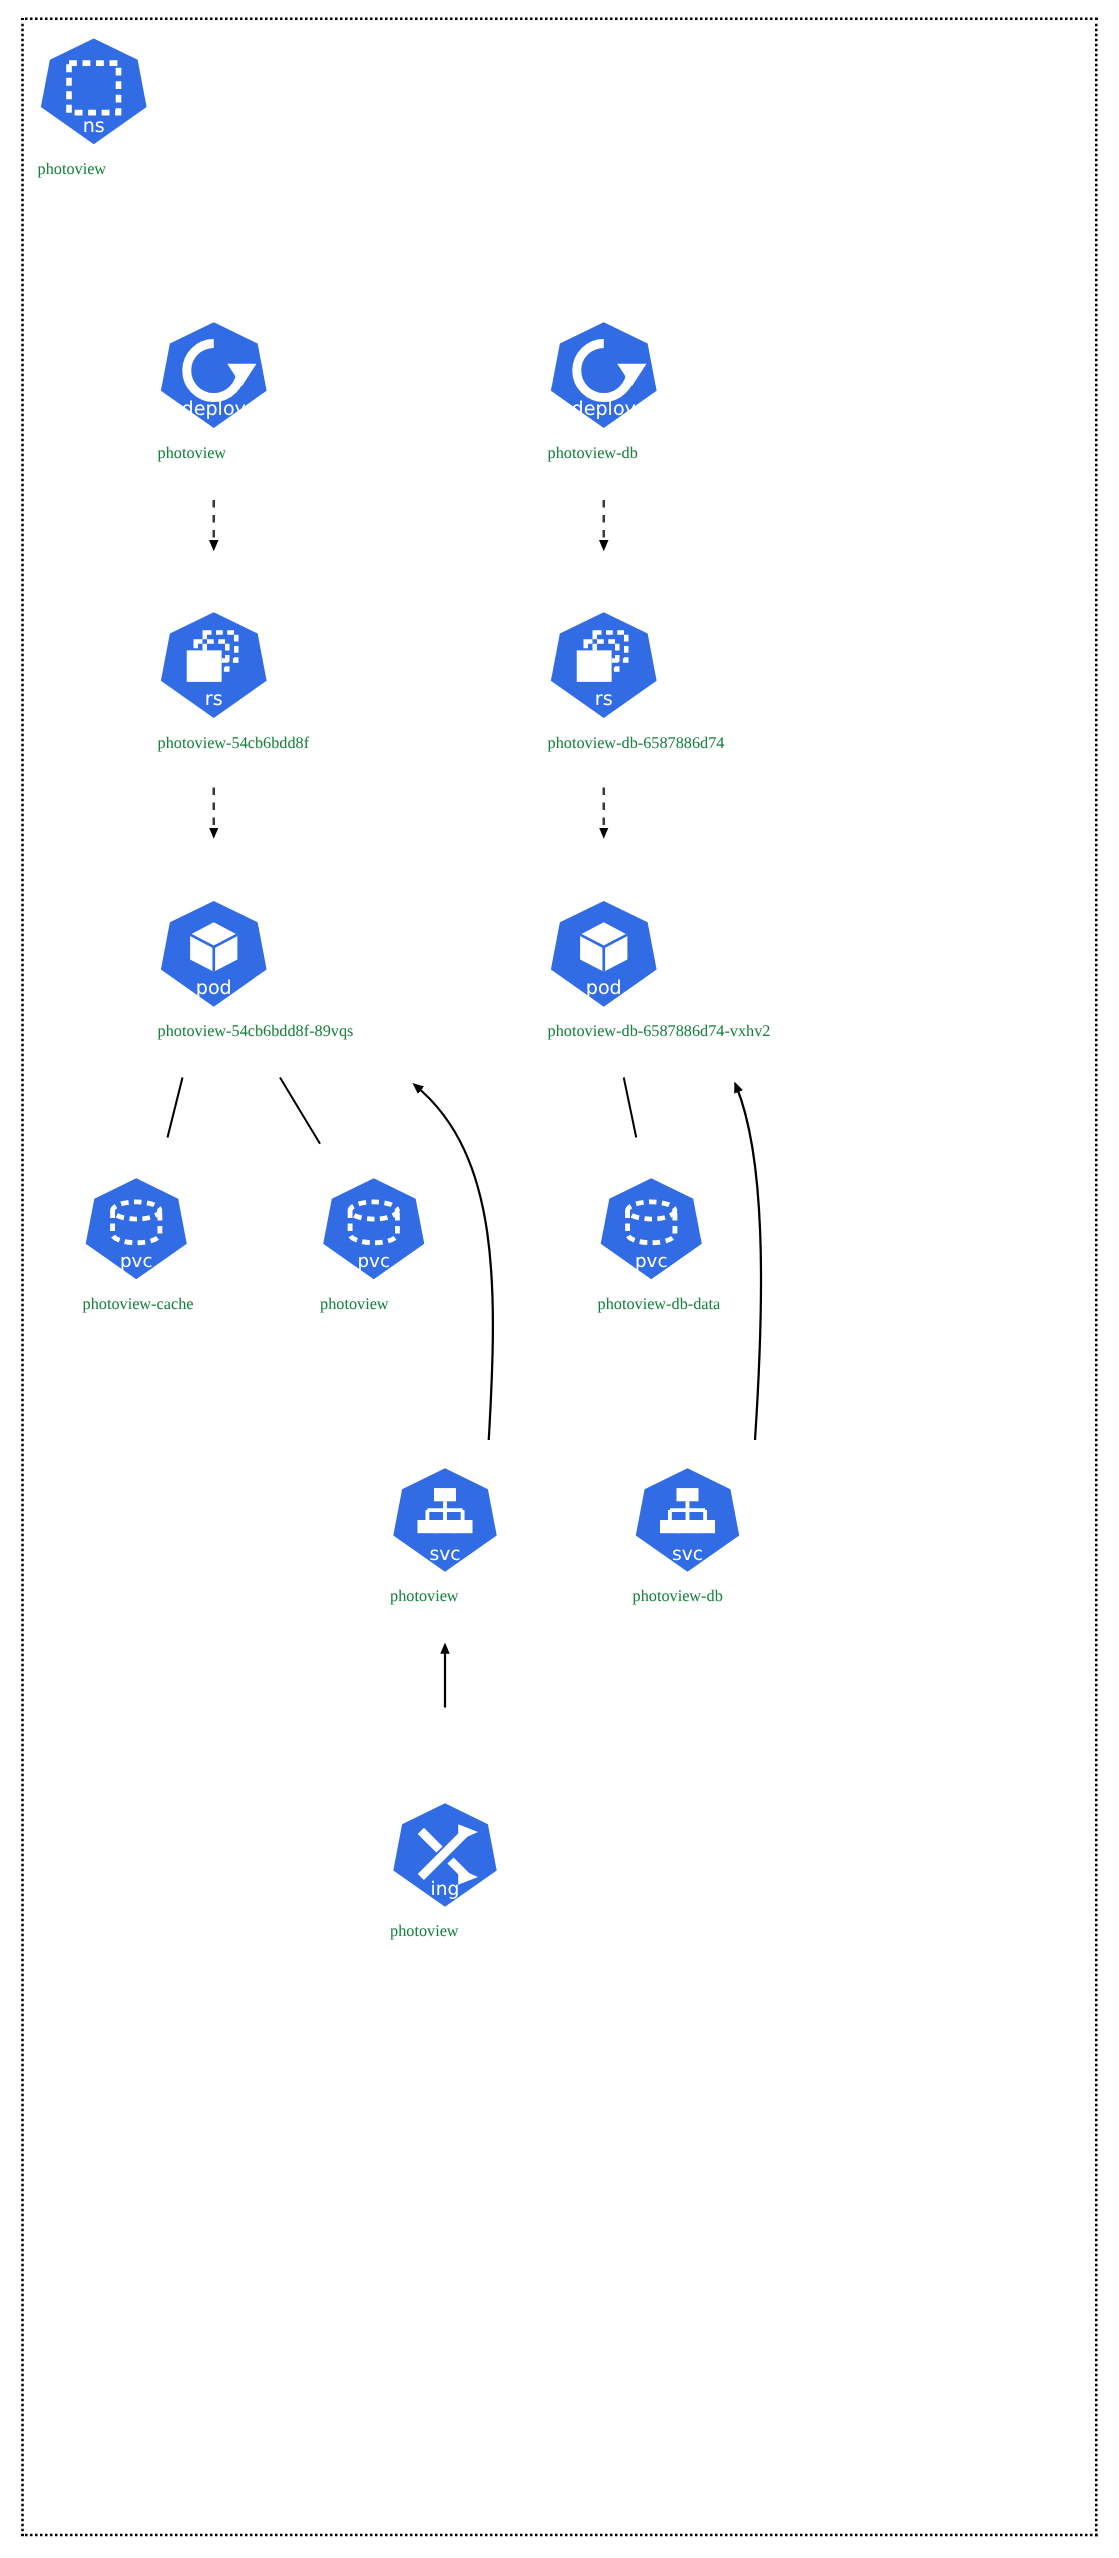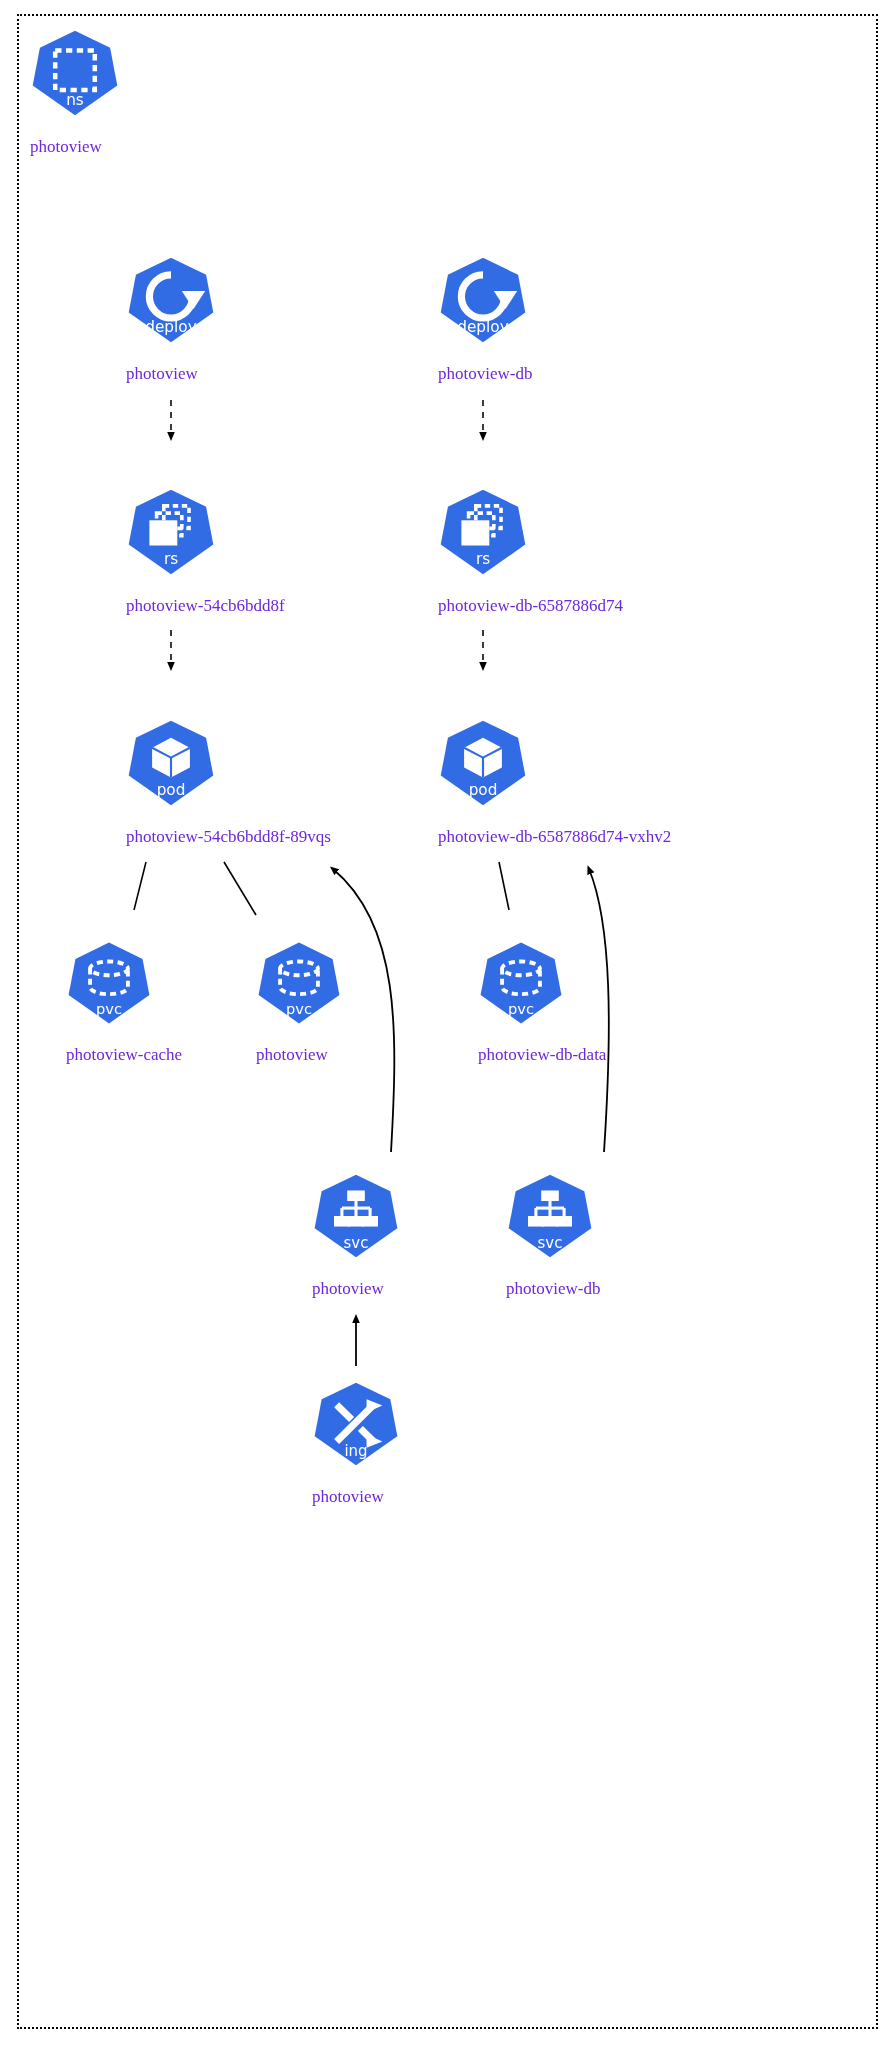--- a/index.html
+++ b/index.html
@@ -41,24 +41,24 @@
     position: absolute;
     text-align: left;
   }
   .k8s-icon {
     position: relative;
     display: block;
     margin: 0 auto;
   }
   .node-label {
     display: block;
-    margin-top: 20px;
+    margin-top: 10px;
     font-family: "Liberation Serif", serif;
-    font-size: 17px;
-    color: #6d28d9;
+    font-size: 13px;
+    color: #15803d;
     white-space: nowrap;
     line-height: 1.1;
   }
   .icon-kind {
     font-family: "DejaVu Sans", sans-serif;
     fill: #ffffff;
   }
 </style>
 </head>
 <body>
@@ -221,21 +221,21 @@
       <line x1="50" y1="33" x2="50" y2="41" stroke="#ffffff" stroke-width="3.5"></line>
       <line x1="34" y1="41" x2="66" y2="41" stroke="#ffffff" stroke-width="3.5"></line>
       <line x1="34" y1="41" x2="34" y2="50" stroke="#ffffff" stroke-width="3.5"></line>
       <line x1="50" y1="41" x2="50" y2="50" stroke="#ffffff" stroke-width="3.5"></line>
       <line x1="66" y1="41" x2="66" y2="50" stroke="#ffffff" stroke-width="3.5"></line>
       <text class="icon-kind" x="50" y="86" text-anchor="middle" font-size="17">svc</text>
     </svg>
     <span class="node-label">photoview-db</span>
   </div>
 
-  <div class="node" style="left:312px; top:1380px; width:88px;">
+  <div class="node" style="left:312px; top:1440px; width:88px;">
     <svg class="k8s-icon" width="88" height="88" viewBox="0 0 100 100">
       <polygon points="50,3 89,22 97,64 50,97 3,64 11,22" fill="#326ce5"></polygon>
       <path d="M28,28 L45,45 M55,55 L70,70" stroke="#ffffff" stroke-width="8" stroke-linecap="butt"></path>
       <path d="M28,70 L70,28" stroke="#ffffff" stroke-width="8" stroke-linecap="butt"></path>
       <polygon points="62,22 80,29 62,37" fill="#ffffff"></polygon>
       <polygon points="62,62 80,70 62,77" fill="#ffffff"></polygon>
       <text class="icon-kind" x="50" y="86" text-anchor="middle" font-size="17">ing</text>
     </svg>
     <span class="node-label">photoview</span>
   </div>

